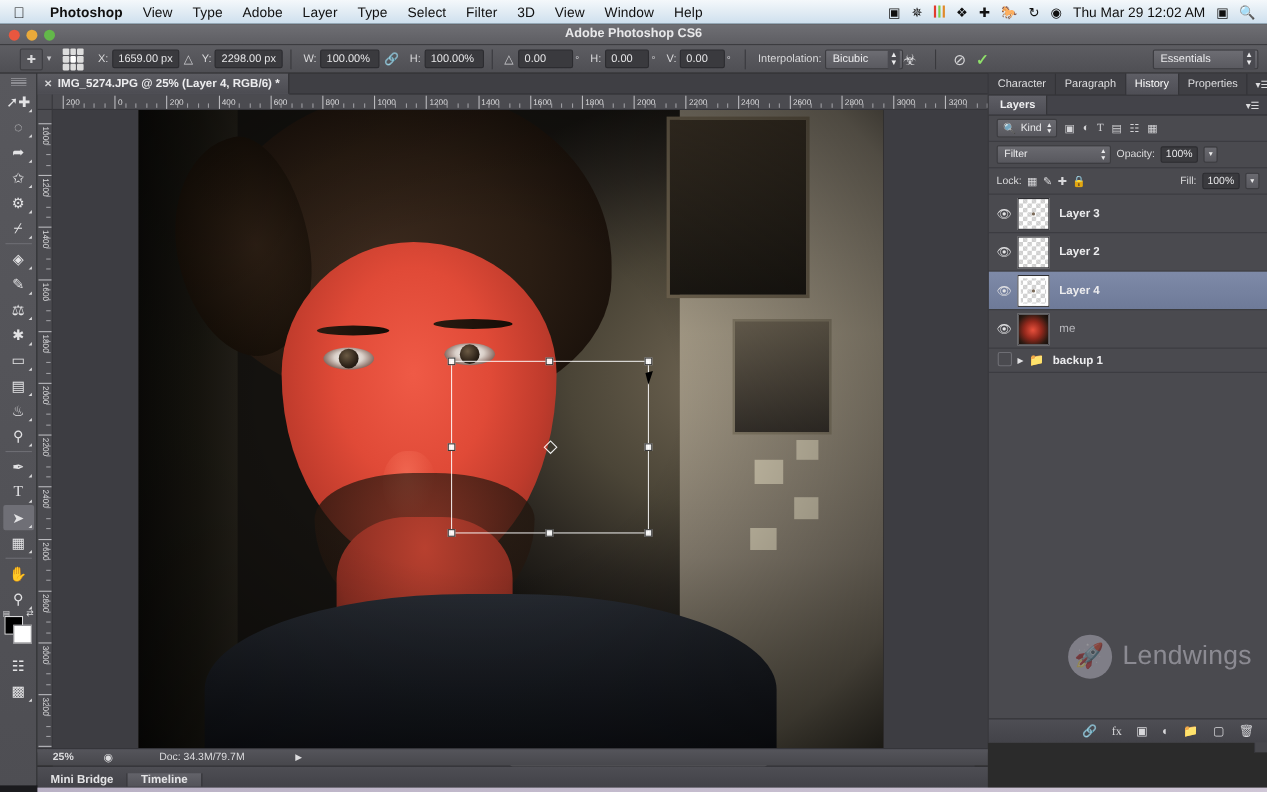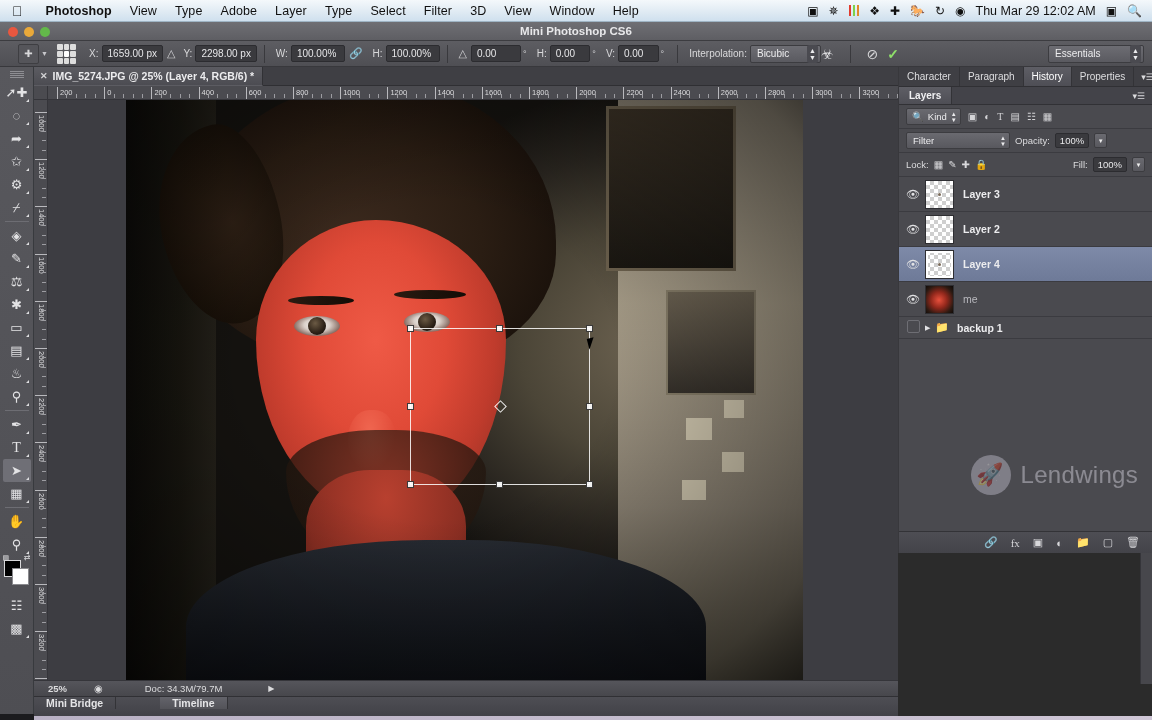--- a/index.html
+++ b/index.html
@@ -254,29 +254,29 @@
     margin-top: 20px;
   }
   .zoomfield { min-width: 36px; font-weight: bold; }
   .sb-ico { font-size: 10px; }
   .sb-arrow { font-size: 8px; }
 
   
   .bottomtabs {
     position: absolute; left: 34px; bottom: 0; width: 864px; height: 24px;
     background: linear-gradient(to bottom,#4e4e54,#3f3f45);
-    border-top: 1px solid #303034; display: flex; align-items: flex-start; gap: 44px;
+    border-top: 1px solid #303034; display: flex; align-items: center;
   }
   .btab { display:flex; align-items:center; padding: 0 12px;
     font-size: 10.5px; font-weight: bold; color: #e4e4e6; border-right: 1px solid #333337; }
   .btab.active { background: linear-gradient(to bottom,#63636a,#535359); }
 
   
   .rightdock {
-    position: absolute; top: 67px; right: 0; width: 254px; height: 486px;
+    position: absolute; top: 67px; right: 0; width: 254px; height: 608px;
     background: #4a4a4f; border-left: 1px solid #38383c;
   }
   .paneltabs {
     display: flex; align-items: stretch; height: 20px;
     background: #3f3f44; border-bottom: 1px solid #303034;
   }
   .ptab { display:flex; align-items:center; padding: 0 8px; font-size: 10px;
     color: #dedee0; border-right: 1px solid #333337; white-space: nowrap; }
   .ptab.active { background: linear-gradient(to bottom,#5e5e65,#4e4e55); color:#fff; }
   .pmenu { margin-left:auto; display:flex; align-items:center; padding: 0 7px; color:#dcdcde; font-size: 9px; }
@@ -415,21 +415,21 @@
       <span class="mac-ico">🔍</span>
     </span>
   </div>
 
   <div class="ps-title">
     <span class="traffic">
       <span class="tl-red"></span>
       <span class="tl-yel"></span>
       <span class="tl-grn"></span>
     </span>
-    <span>Mini Photoshop CS6</span>
+    <span>Adobe Photoshop CS6</span>
   </div>
 
   <div class="optbar">
     <span class="opt-tool-ico">✚</span>
     <span class="opt-caret">▼</span>
 
     <span class="refpoint">
       <b></b>
         <b></b>
         <b></b>

